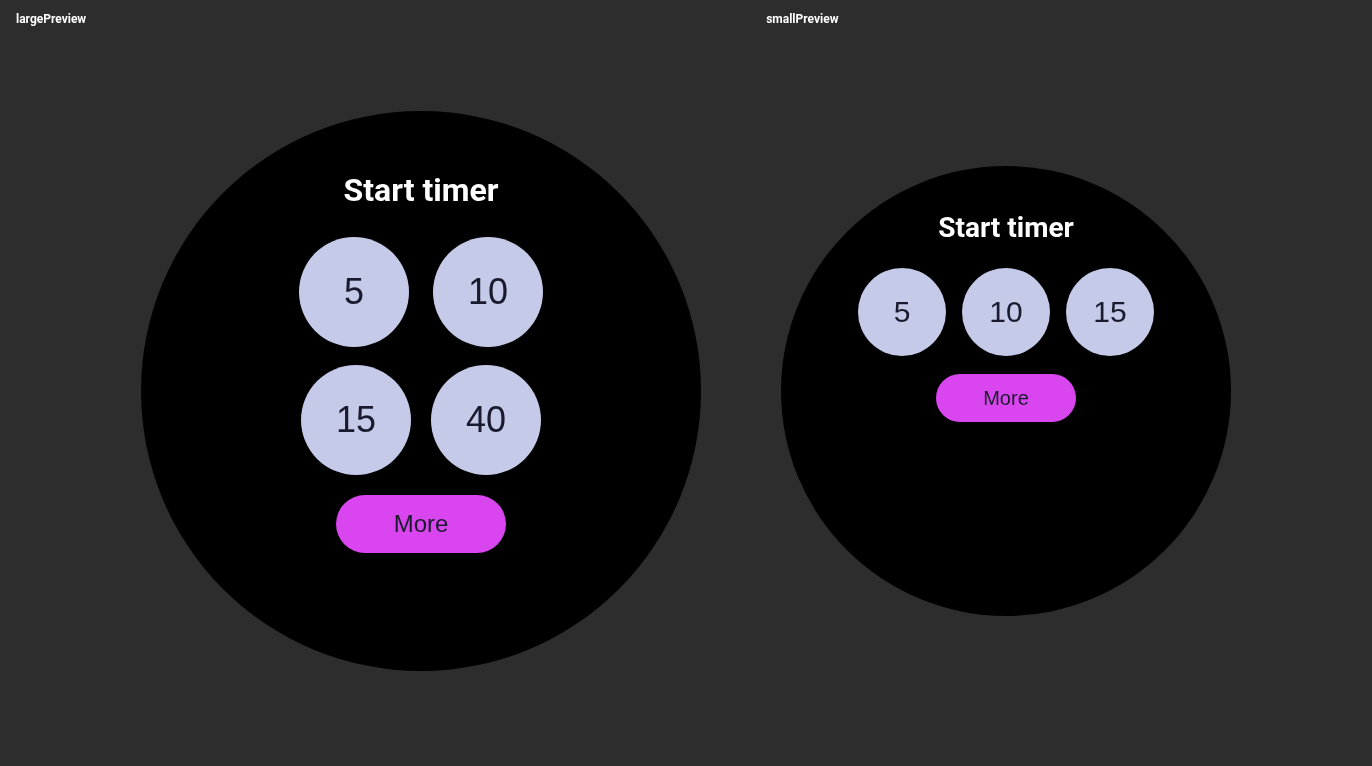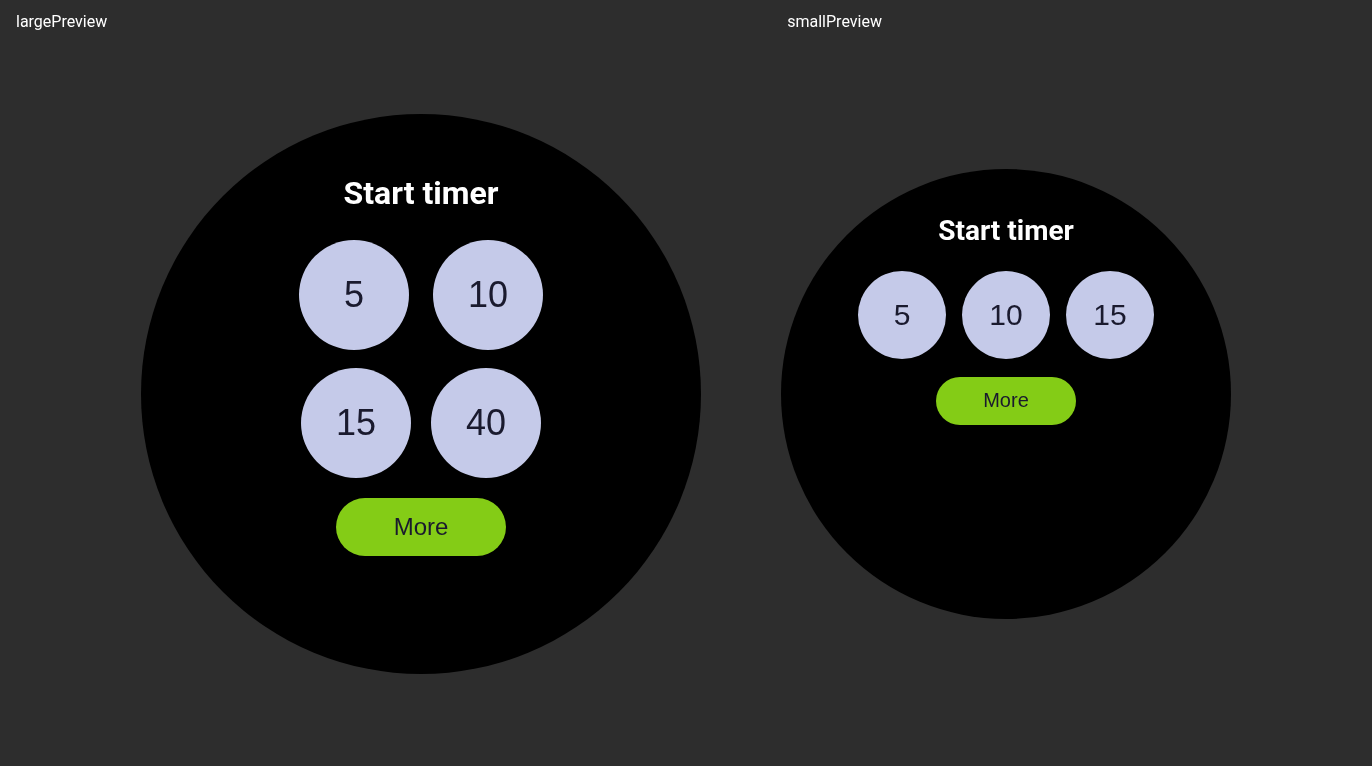--- a/index.html
+++ b/index.html
@@ -20,22 +20,22 @@
 
     .labels-row {
       display: flex;
       flex-direction: row;
       padding: 12px 16px 0 16px;
       gap: 680px;
     }
 
     .preview-label {
       color: #ffffff;
-      font-size: 16px;
-      font-weight: 400;
+      font-size: 12px;
+      font-weight: 700;
     }
 
     .previews-container {
       display: flex;
       flex-direction: row;
       justify-content: center;
       align-items: center;
       flex: 1;
       gap: 80px;
       padding: 10px 20px 20px 20px;
@@ -131,21 +131,21 @@
     
     .small-grid-row1 {
       display: flex;
       flex-direction: row;
       gap: 16px;
       margin-bottom: 18px;
     }
 
     
     .more-btn {
-      background-color: #84cc16;
+      background-color: #d946ef;
       border: none;
       cursor: pointer;
       border-radius: 50px;
       display: flex;
       align-items: center;
       justify-content: center;
       color: #1a1a2e;
       font-weight: 400;
     }
 

